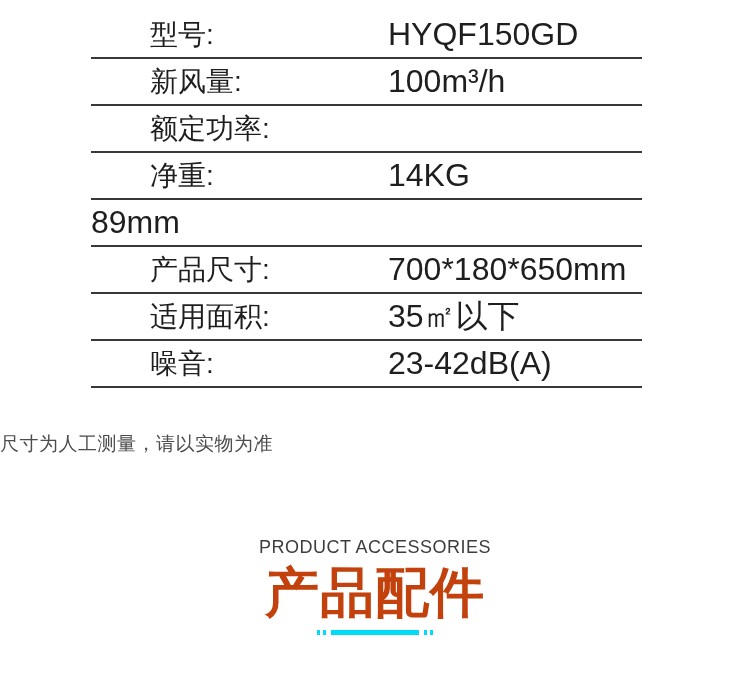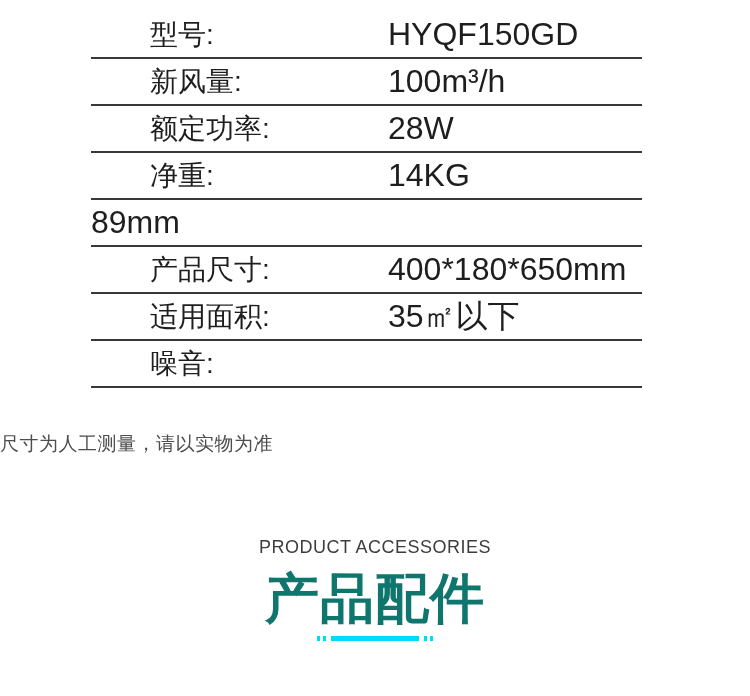--- a/index.html
+++ b/index.html
@@ -64,24 +64,24 @@
     width: 750px;
     text-align: center;
   }
   .section-subtitle {
     font-size: 18px;
     color: #3d3d3d;
     letter-spacing: 0.5px;
     line-height: 1.2;
   }
   .section-title {
-    margin-top: 12px;
+    margin-top: 6px;
     font-size: 54px;
     font-weight: bold;
-    color: #0f766e;
+    color: #c2410c;
     letter-spacing: 1px;
     line-height: 1.0;
   }
   .accent-underline {
     margin-top: 11px;
     display: flex;
     justify-content: center;
     align-items: center;
     gap: 3px;
     height: 5px;
@@ -110,39 +110,39 @@
   <div class="spec-row">
         <span class="spec-label">型号:</span>
         <span class="spec-value">HYQF150GD</span>
       </div>
       <div class="spec-row">
         <span class="spec-label">新风量:</span>
         <span class="spec-value">100m³/h</span>
       </div>
       <div class="spec-row">
         <span class="spec-label">额定功率:</span>
-        <span class="spec-value">28W</span>
       </div>
       <div class="spec-row">
         <span class="spec-label">净重:</span>
         <span class="spec-value">14KG</span>
       </div>
       <div class="spec-row">
         <span class="spec-value">89mm</span>
       </div>
       <div class="spec-row">
         <span class="spec-label">产品尺寸:</span>
-        <span class="spec-value">400*180*650mm</span>
+        <span class="spec-value">700*180*650mm</span>
       </div>
       <div class="spec-row">
         <span class="spec-label">适用面积:</span>
         <span class="spec-value">35㎡以下</span>
       </div>
       <div class="spec-row">
         <span class="spec-label">噪音:</span>
+        <span class="spec-value">23-42dB(A)</span>
       </div>
     </div>
 
   <div class="note">尺寸为人工测量，请以实物为准</div>
 
   <div class="section-header">
     <div class="section-subtitle">PRODUCT ACCESSORIES</div>
     <div class="section-title">产品配件</div>
     <div class="accent-underline">
       <span class="accent-dot"></span>

